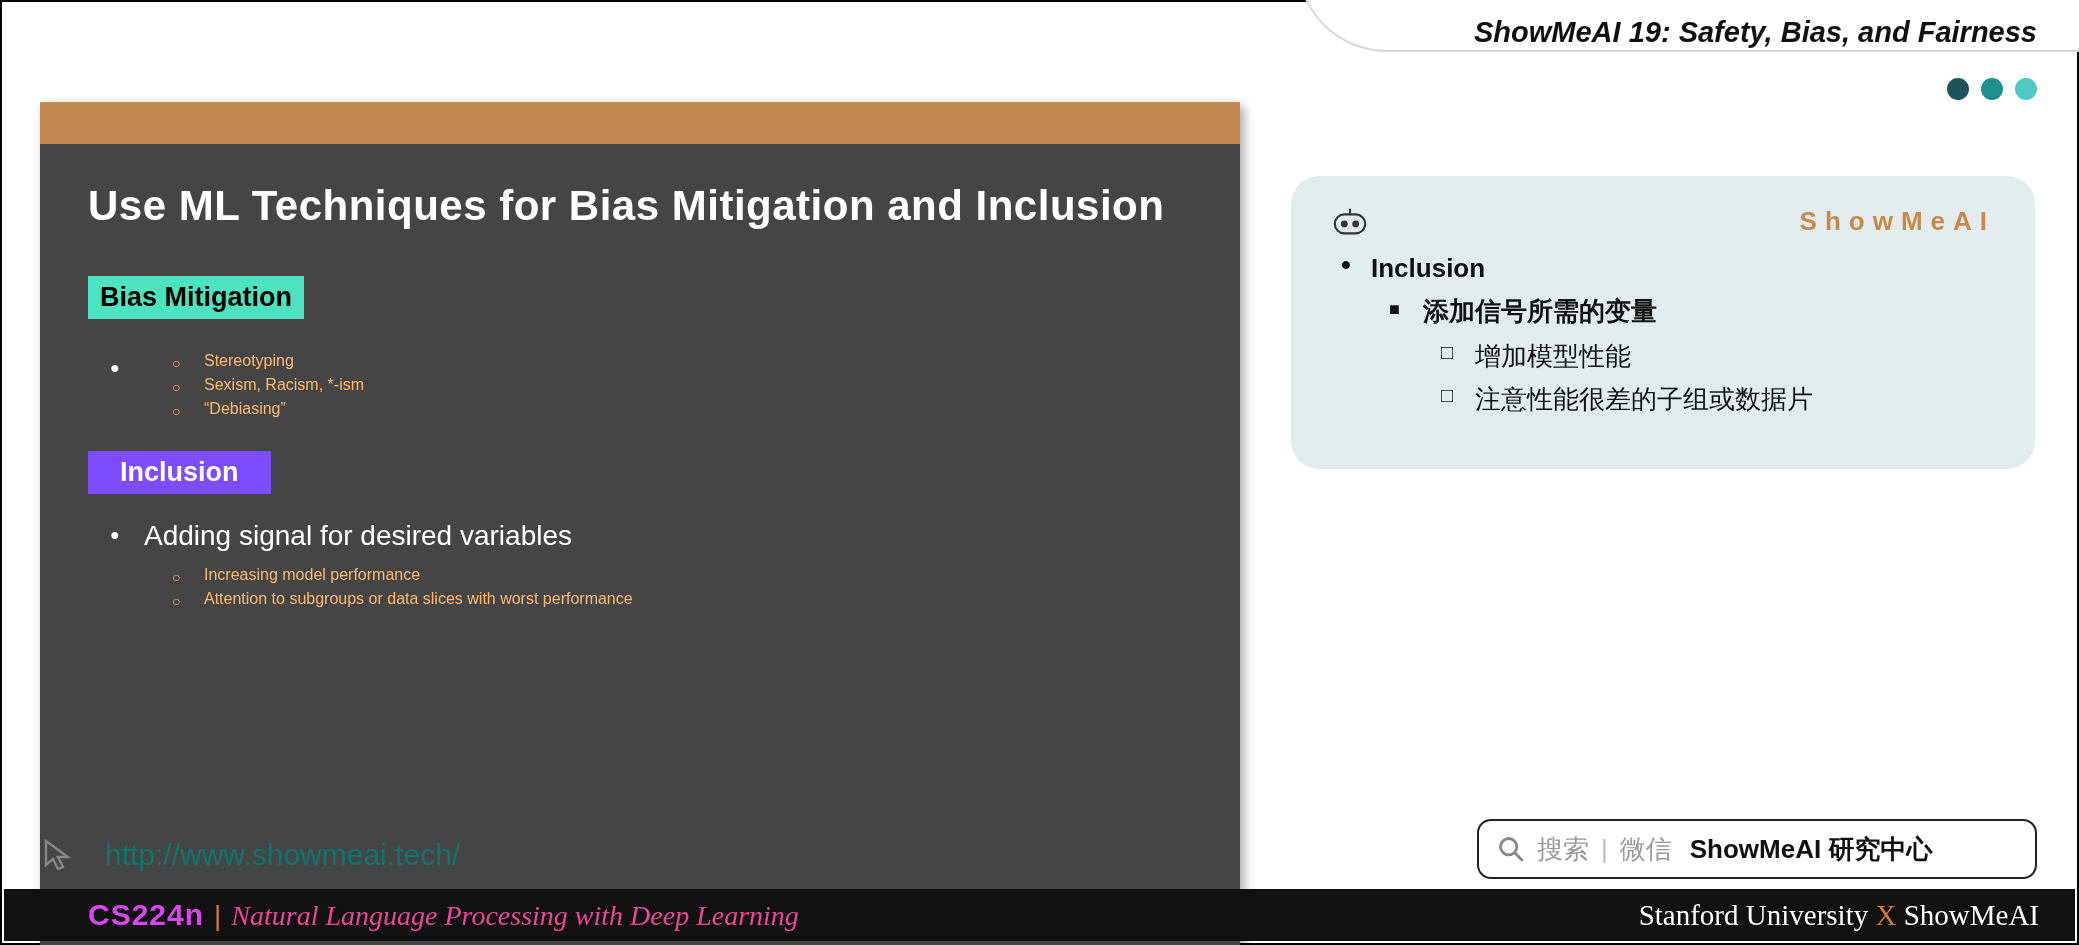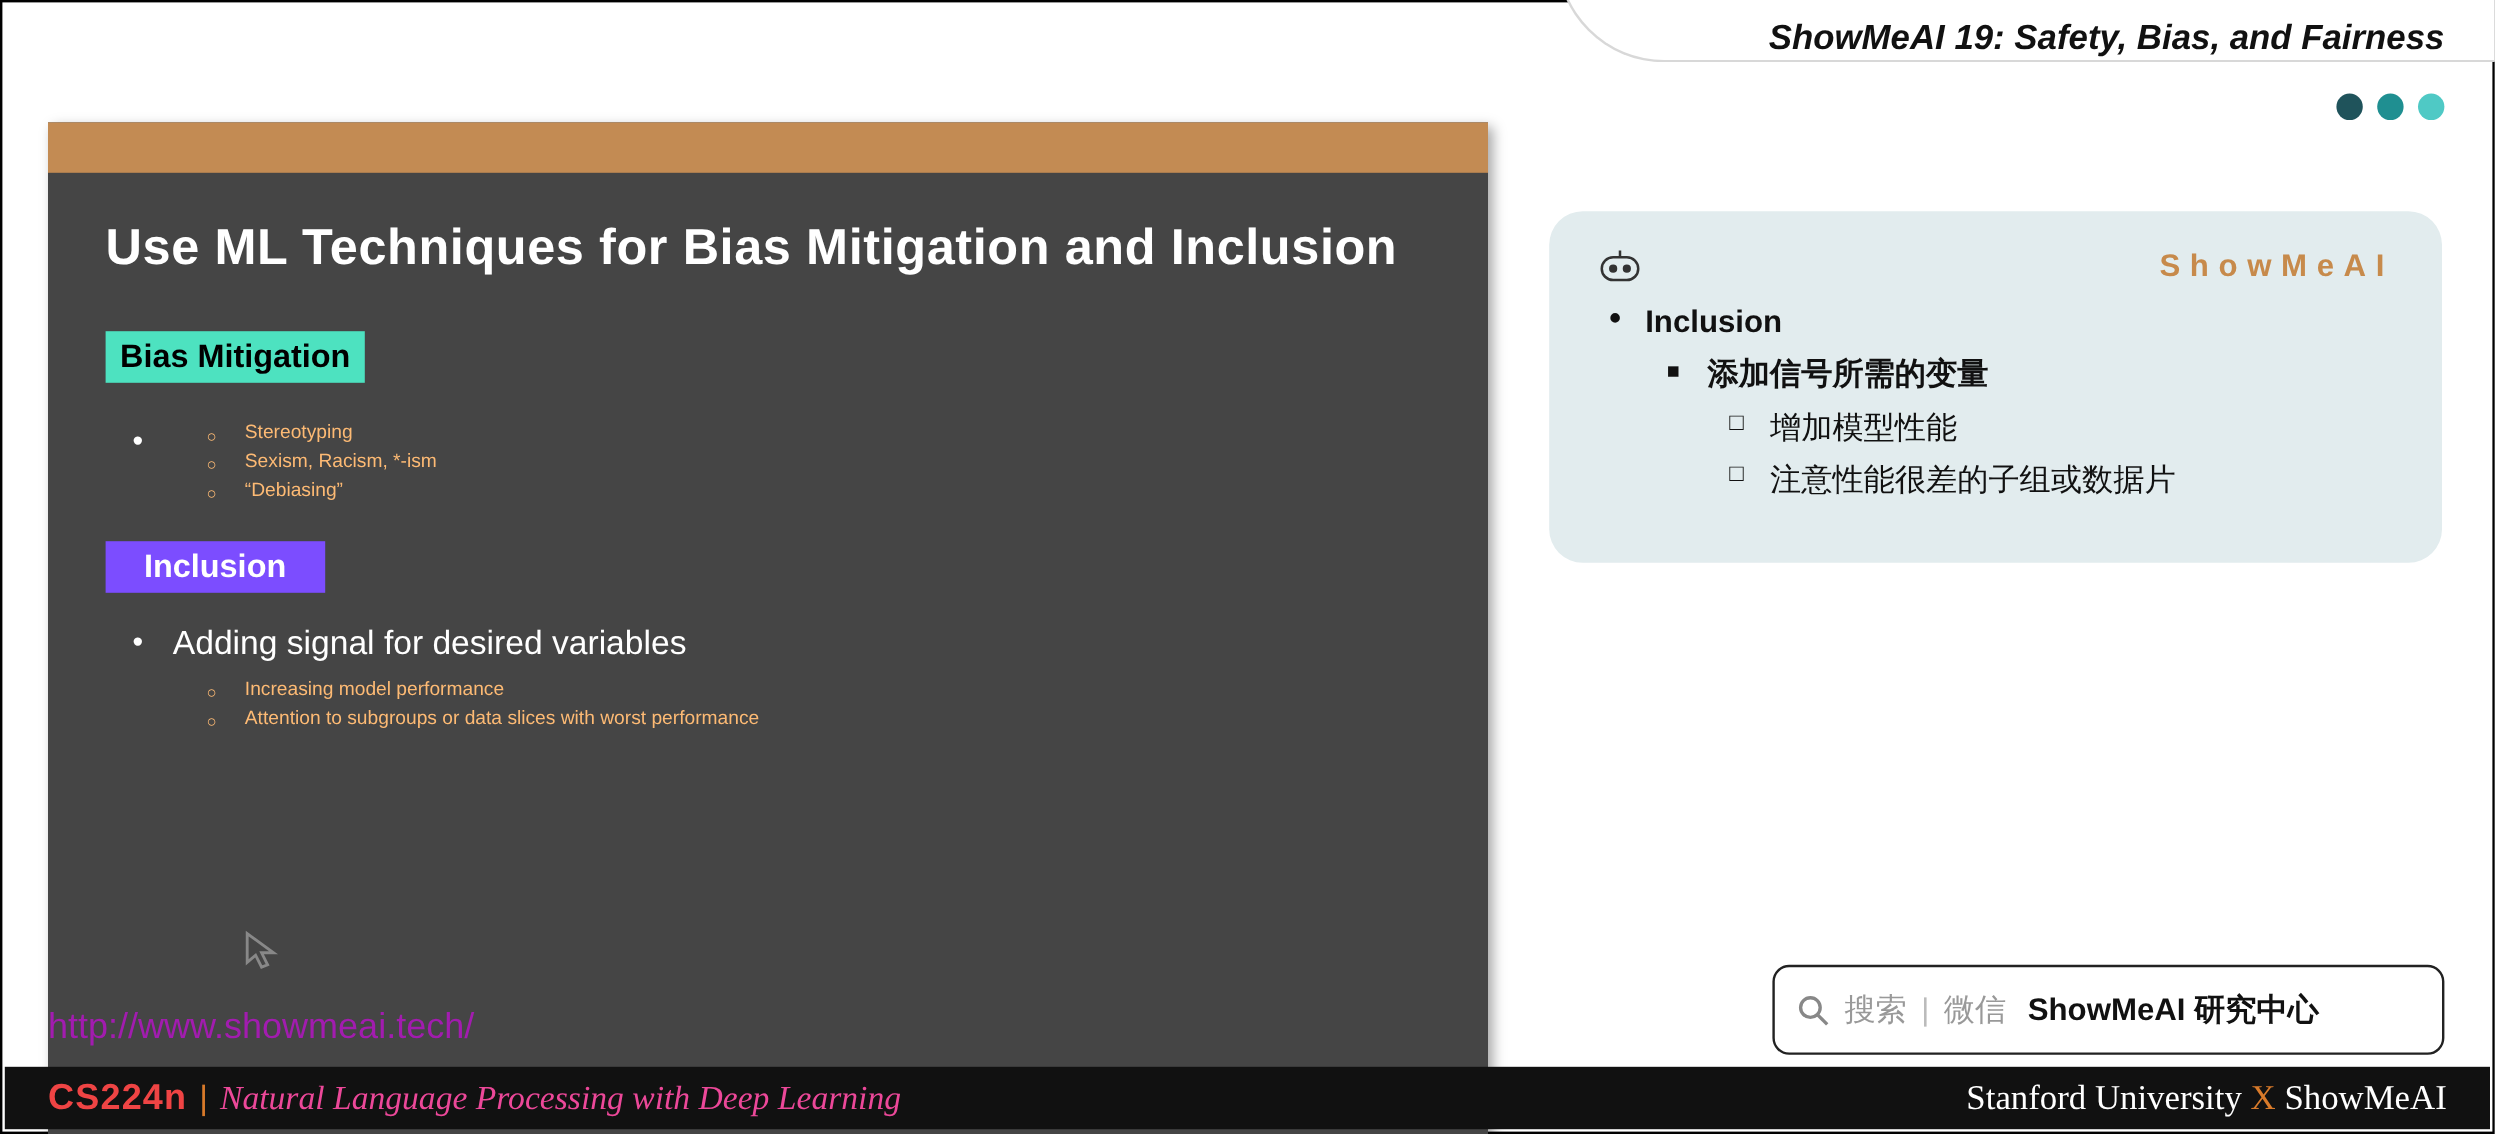--- a/index.html
+++ b/index.html
@@ -144,32 +144,31 @@
 .note-list .lvl3 { padding-left: 144px; position: relative; margin-bottom: 8px; }
 .note-list .lvl3::before { content: "□"; position: absolute; left: 110px; font-size: 20px; top: 2px; font-weight: 700; }
 
 .url-row {
   position: absolute;
   left: 38px;
   bottom: 70px;
   display: flex;
   align-items: center;
   gap: 29px;
-  color: #a21caf;
+  color: #0f766e;
   font-size: 30px;
-  flex-direction: column;
 }
 .cursor-icon { width: 36px; height: 36px; }
 
 .search-box {
   position: absolute;
   right: 40px;
   bottom: 64px;
   width: 560px;
-  height: 75px;
+  height: 60px;
   border: 2px solid #222;
   border-radius: 14px;
   display: flex;
   align-items: center;
   padding: 0 18px;
   gap: 12px;
   font-size: 26px;
 }
 .search-box .mag { width: 28px; height: 28px; color: #888; flex-shrink: 0; }
 .search-box .hint { color: #999; }
@@ -184,21 +183,21 @@
   bottom: 2px;
   height: 52px;
   background: #111;
   display: flex;
   align-items: center;
   justify-content: space-between;
   padding: 0 36px;
   color: #fff;
 }
 .footer-left { display: flex; align-items: baseline; gap: 10px; font-size: 28px; }
-.course-code { color: #ef4444; font-weight: 700; font-size: 30px; letter-spacing: 1px; }
+.course-code { color: #d946ef; font-weight: 700; font-size: 30px; letter-spacing: 1px; margin-left: 48px; }
 .pipe { color: #d87a2a; }
 .course-name { font-style: italic; font-family: Georgia, serif; color: #ec4899; }
 .footer-right { font-size: 29px; font-family: Georgia, serif; text-align: right; }
 .footer-right .x { color: #d87a2a; }
 </style>
 </head>
 <body>
 
 <div class="frame">
   <div class="top-decor"></div>

